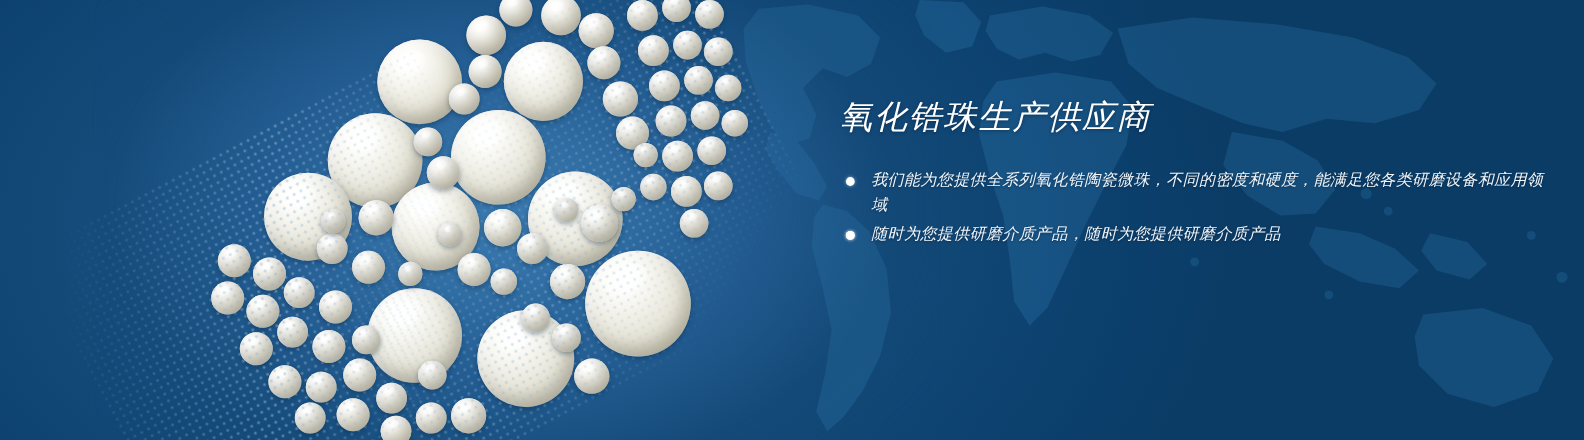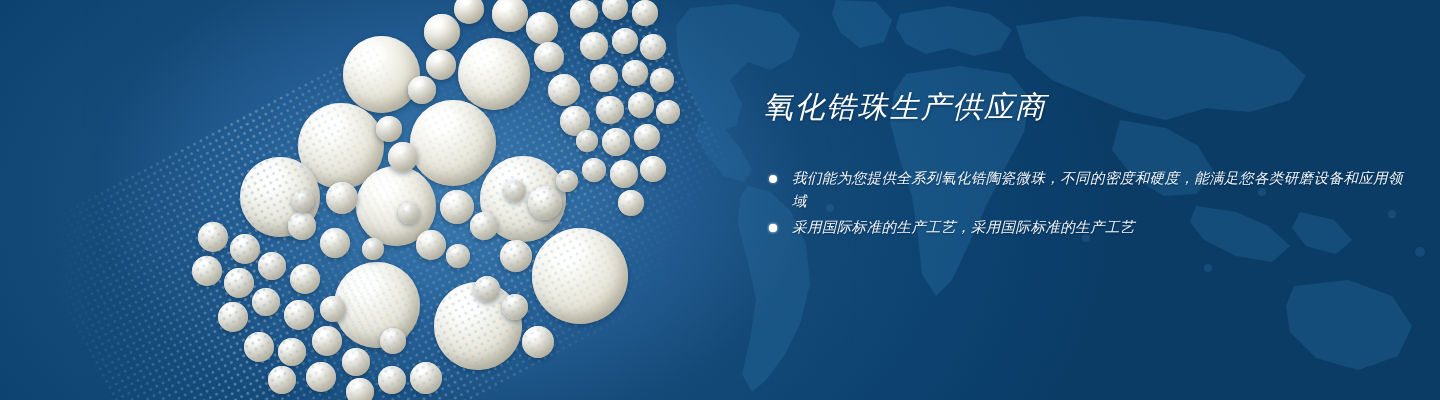--- a/index.html
+++ b/index.html
@@ -100,21 +100,21 @@
     color:#ffffff;
     font-size:30px;
     font-weight:400;
     letter-spacing:1.5px;
     line-height:1.25;
     text-shadow:0 1px 3px rgba(0,20,40,.45);
     white-space:nowrap;
   }
   .bullets {
     list-style:none;
-    margin-top:41px;
+    margin-top:27px;
   }
   .bullet {
     position:relative;
     padding-left:29px;
     color:#f2f6fa;
     font-size:14.5px;
     line-height:23px;
     letter-spacing:.4px;
     margin-bottom:3px;
     text-shadow:0 1px 2px rgba(0,20,40,.42);
@@ -262,18 +262,18 @@
     <ul class="bullets">
       <li class="bullet">
         <span class="dot"></span>
         <span>我们能为您提供全系列氧化锆陶瓷微珠，不同的密度和硬度，能满足您各类研磨设备和应用领域</span>
       </li>
       <li class="bullet">
         <span class="dot"></span>
       </li>
       <li class="bullet">
         <span class="dot"></span>
-        <span>采用国际标准的生产工艺，采用国际标准的生产工艺</span>
+        <span>随时为您提供研磨介质产品，随时为您提供研磨介质产品</span>
       </li>
     </ul>
   </div>
 
 </div>
 
 </body></html>

